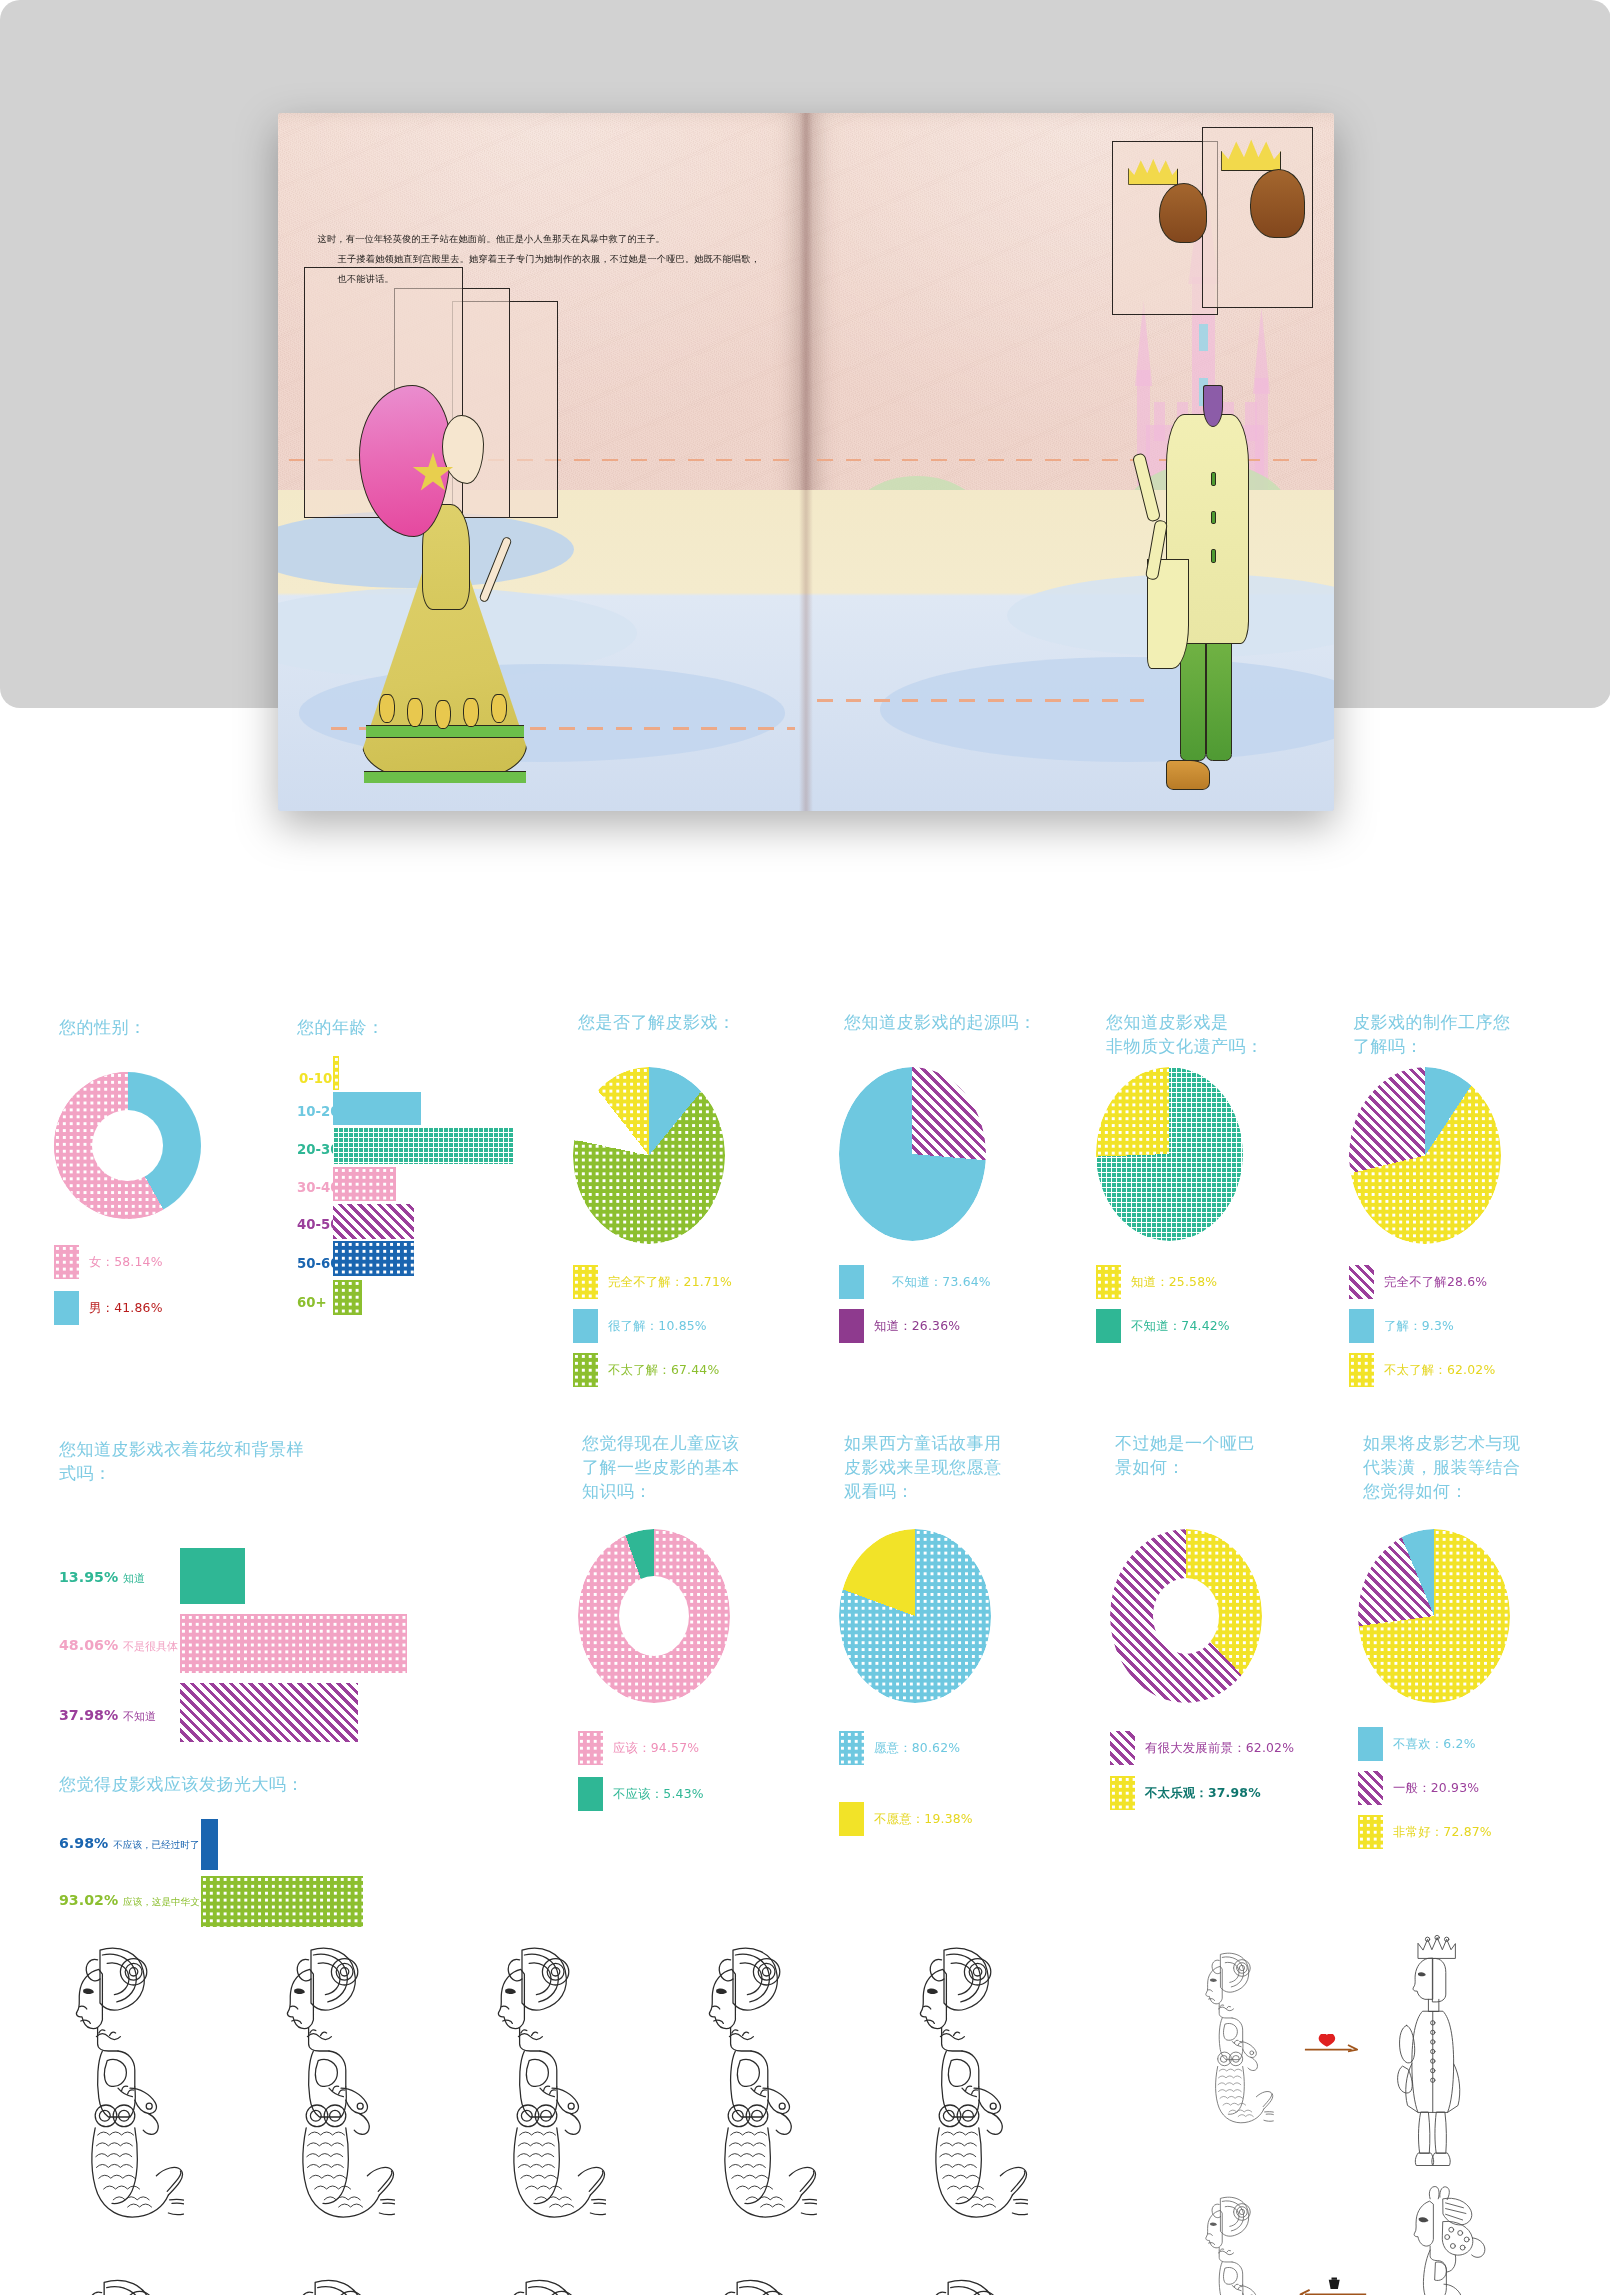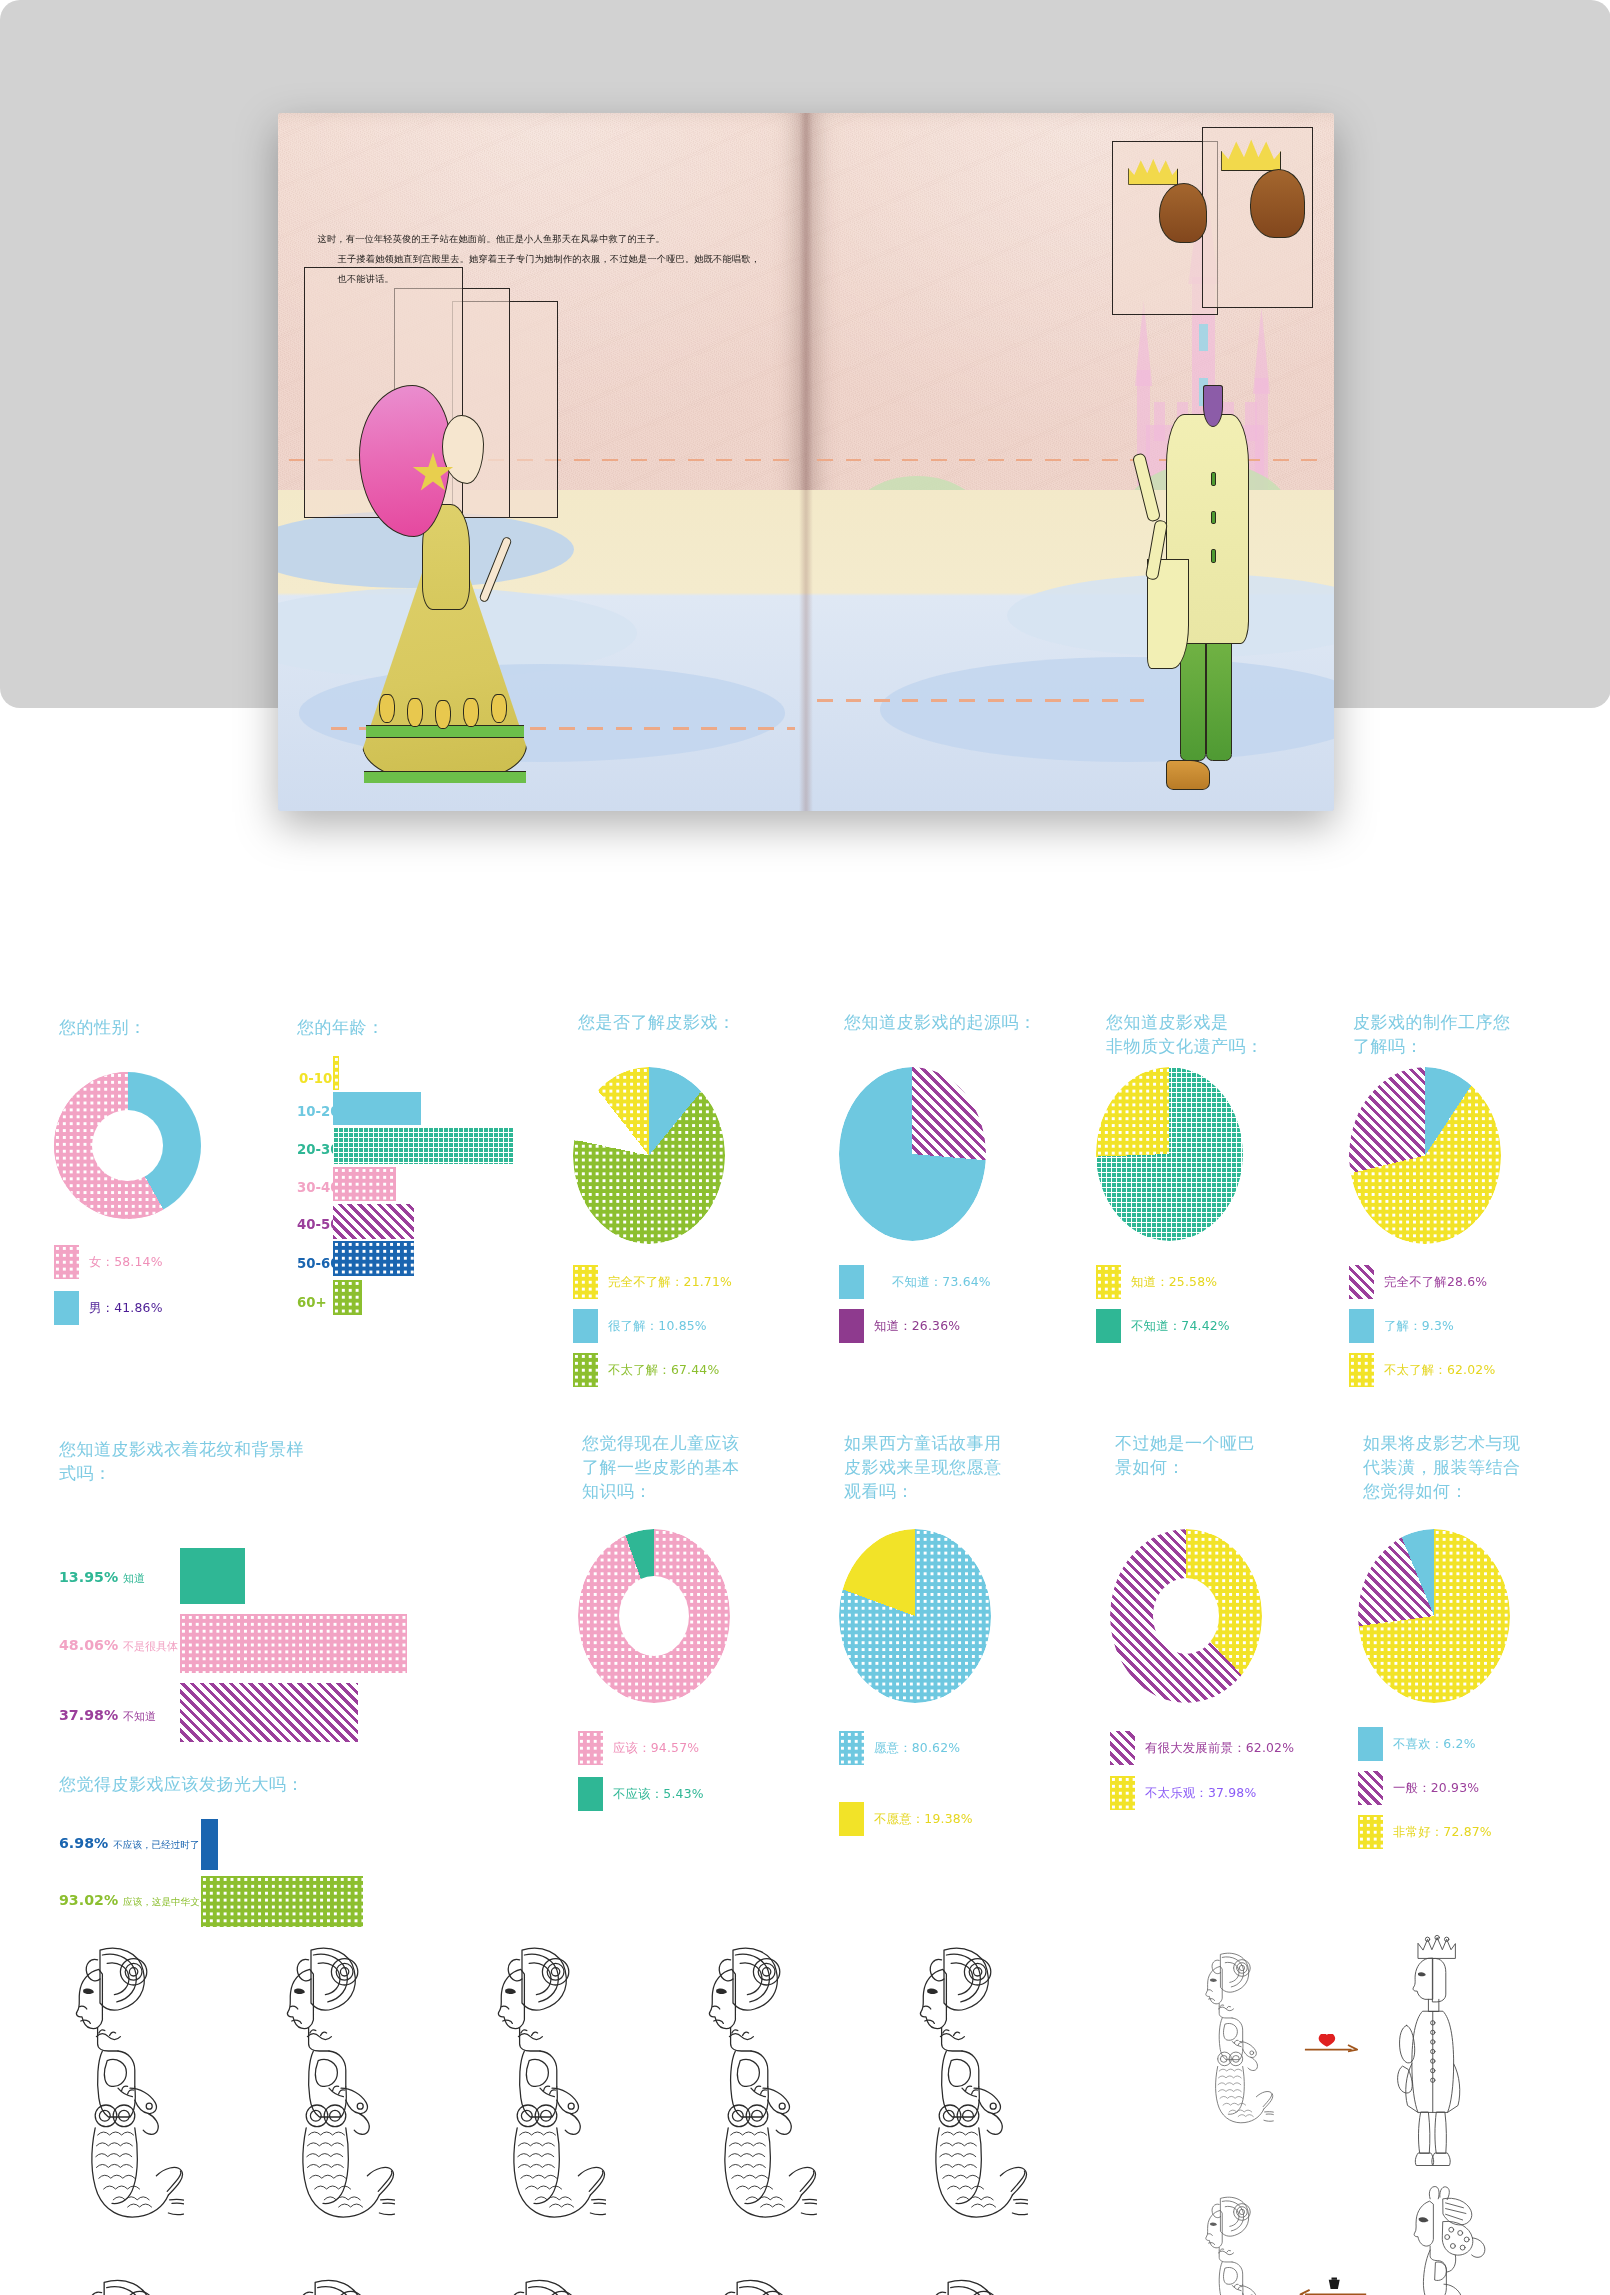--- a/index.html
+++ b/index.html
@@ -259,21 +259,21 @@
     <div class="slice p-pink" style="-webkit-mask:conic-gradient(from 150.7deg,#000 0 209.3deg,transparent 209.3deg 360deg);
                 mask:conic-gradient(from 150.7deg,#000 0 209.3deg,transparent 209.3deg 360deg);"></div>
     <div class="ring-hole" style="left:26%;top:26%;width:48%;height:48%;"></div>
   </div>
   <div class="legend-row" style="left:54px;top:281px;">
     <span class="sw p-pink"></span>
     <span class="lg-txt" style="color:#ef8fb8;">女：58.14%</span>
   </div>
   <div class="legend-row" style="left:54px;top:327px;">
     <span class="sw p-blue"></span>
-    <span class="lg-txt" style="color:#4c1d95;">男：41.86%</span>
+    <span class="lg-txt" style="color:#b91c1c;">男：41.86%</span>
   </div>
 
   <div class="q-title" style="left:297px;top:51px;width:193px;">您的年龄：</div>
   <div class="bar-lab" style="left:299px;top:107px;color:#f2e328;">0-10</div>
   <div class="bar p-yellow" style="left:333px;top:92px;width:5.5px;height:34px;"></div>
   <div class="bar-lab" style="left:297px;top:140px;color:#6ec8e0;">10-20</div>
   <div class="bar p-blue" style="left:333px;top:128px;width:88px;height:33px;"></div>
   <div class="bar-lab" style="left:297px;top:178px;color:#2fb795;">20-30</div>
   <div class="bar p-tealgrid" style="left:333px;top:163px;width:181px;height:37px;"></div>
   <div class="bar-lab" style="left:297px;top:216px;color:#f2a3c4;">30-40</div>
@@ -438,21 +438,21 @@
     <div class="slice p-purplehatch" style="-webkit-mask:conic-gradient(from 136.7deg,#000 0 223.3deg,transparent 223.3deg 360deg);
                 mask:conic-gradient(from 136.7deg,#000 0 223.3deg,transparent 223.3deg 360deg);"></div>
     <div class="ring-hole" style="left:28%;top:28%;width:44%;height:44%;"></div>
   </div>
   <div class="legend-row" style="left:1110px;top:767px;">
     <span class="sw p-purplehatch"></span>
     <span class="lg-txt" style="color:#9b3f9b;">有很大发展前景：62.02%</span>
   </div>
   <div class="legend-row" style="left:1110px;top:812px;">
     <span class="sw p-yellow"></span>
-    <span class="lg-txt" style="color:#8b5cf6;">不太乐观：37.98%</span>
+    <span class="lg-txt" style="color:#0f766e;font-weight:bold;">不太乐观：37.98%</span>
   </div>
 
   <div class="q-title" style="left:1363px;top:467px;width:202px;">如果将皮影艺术与现
 代装潢，服装等结合
 您觉得如何：</div>
   <div class="pie" style="left:1358px;top:565px;width:152px;height:174px;background:#fff;">
     <div class="slice p-blue" style="-webkit-mask:conic-gradient(from 337.7deg,#000 0 22.3deg,transparent 22.3deg 360deg);
                 mask:conic-gradient(from 337.7deg,#000 0 22.3deg,transparent 22.3deg 360deg);"></div>
     <div class="slice p-purplehatch" style="-webkit-mask:conic-gradient(from 262.4deg,#000 0 75.3deg,transparent 75.3deg 360deg);
                 mask:conic-gradient(from 262.4deg,#000 0 75.3deg,transparent 75.3deg 360deg);"></div>

